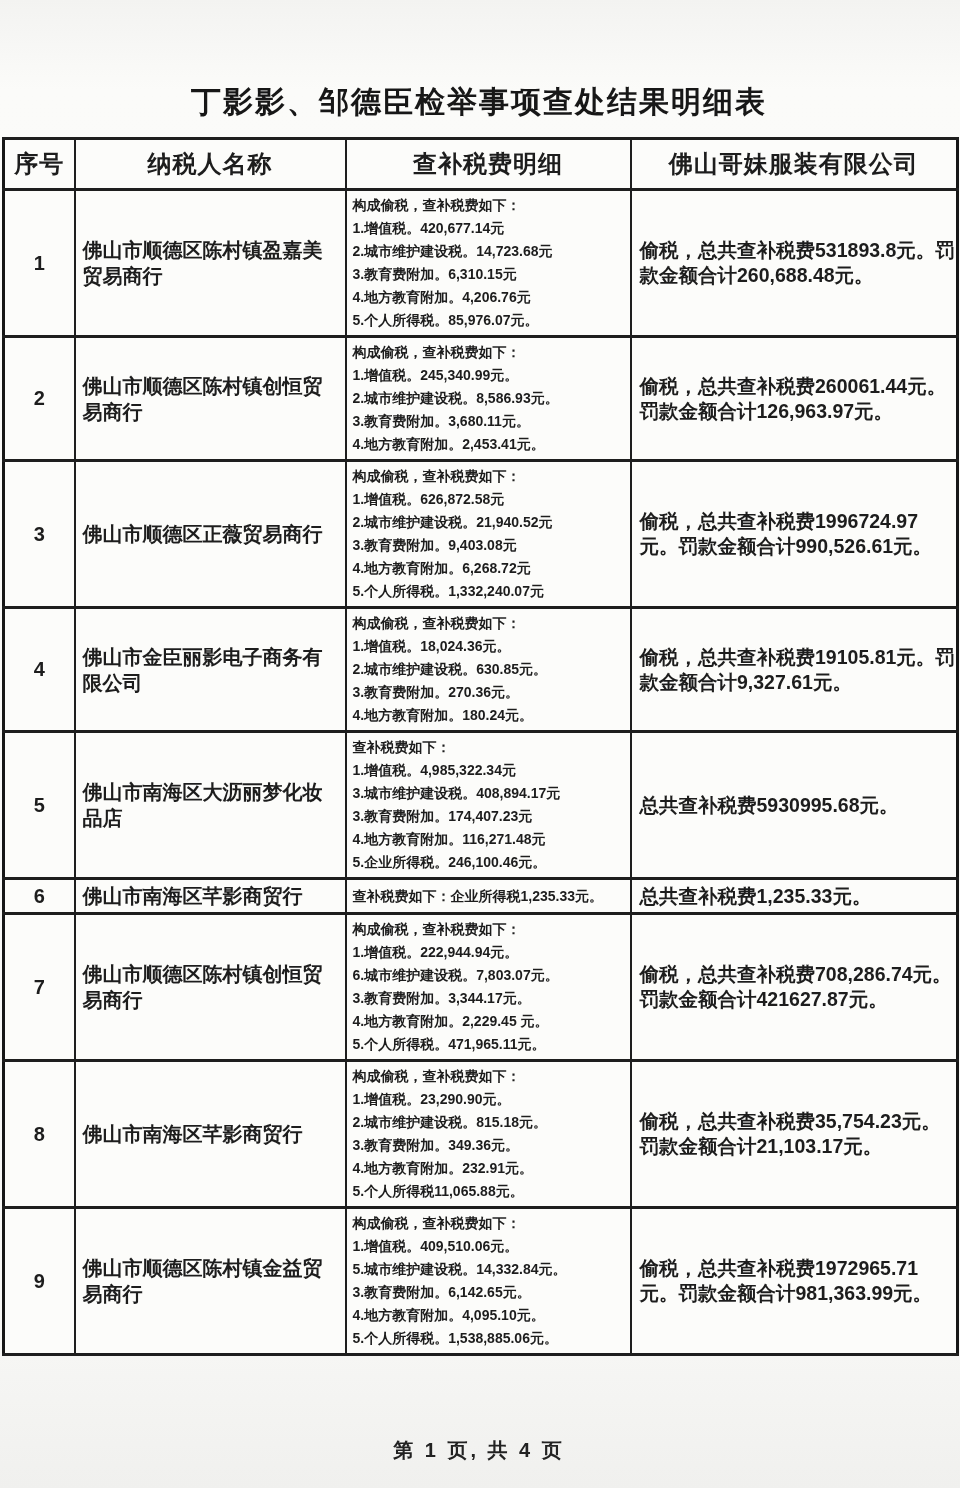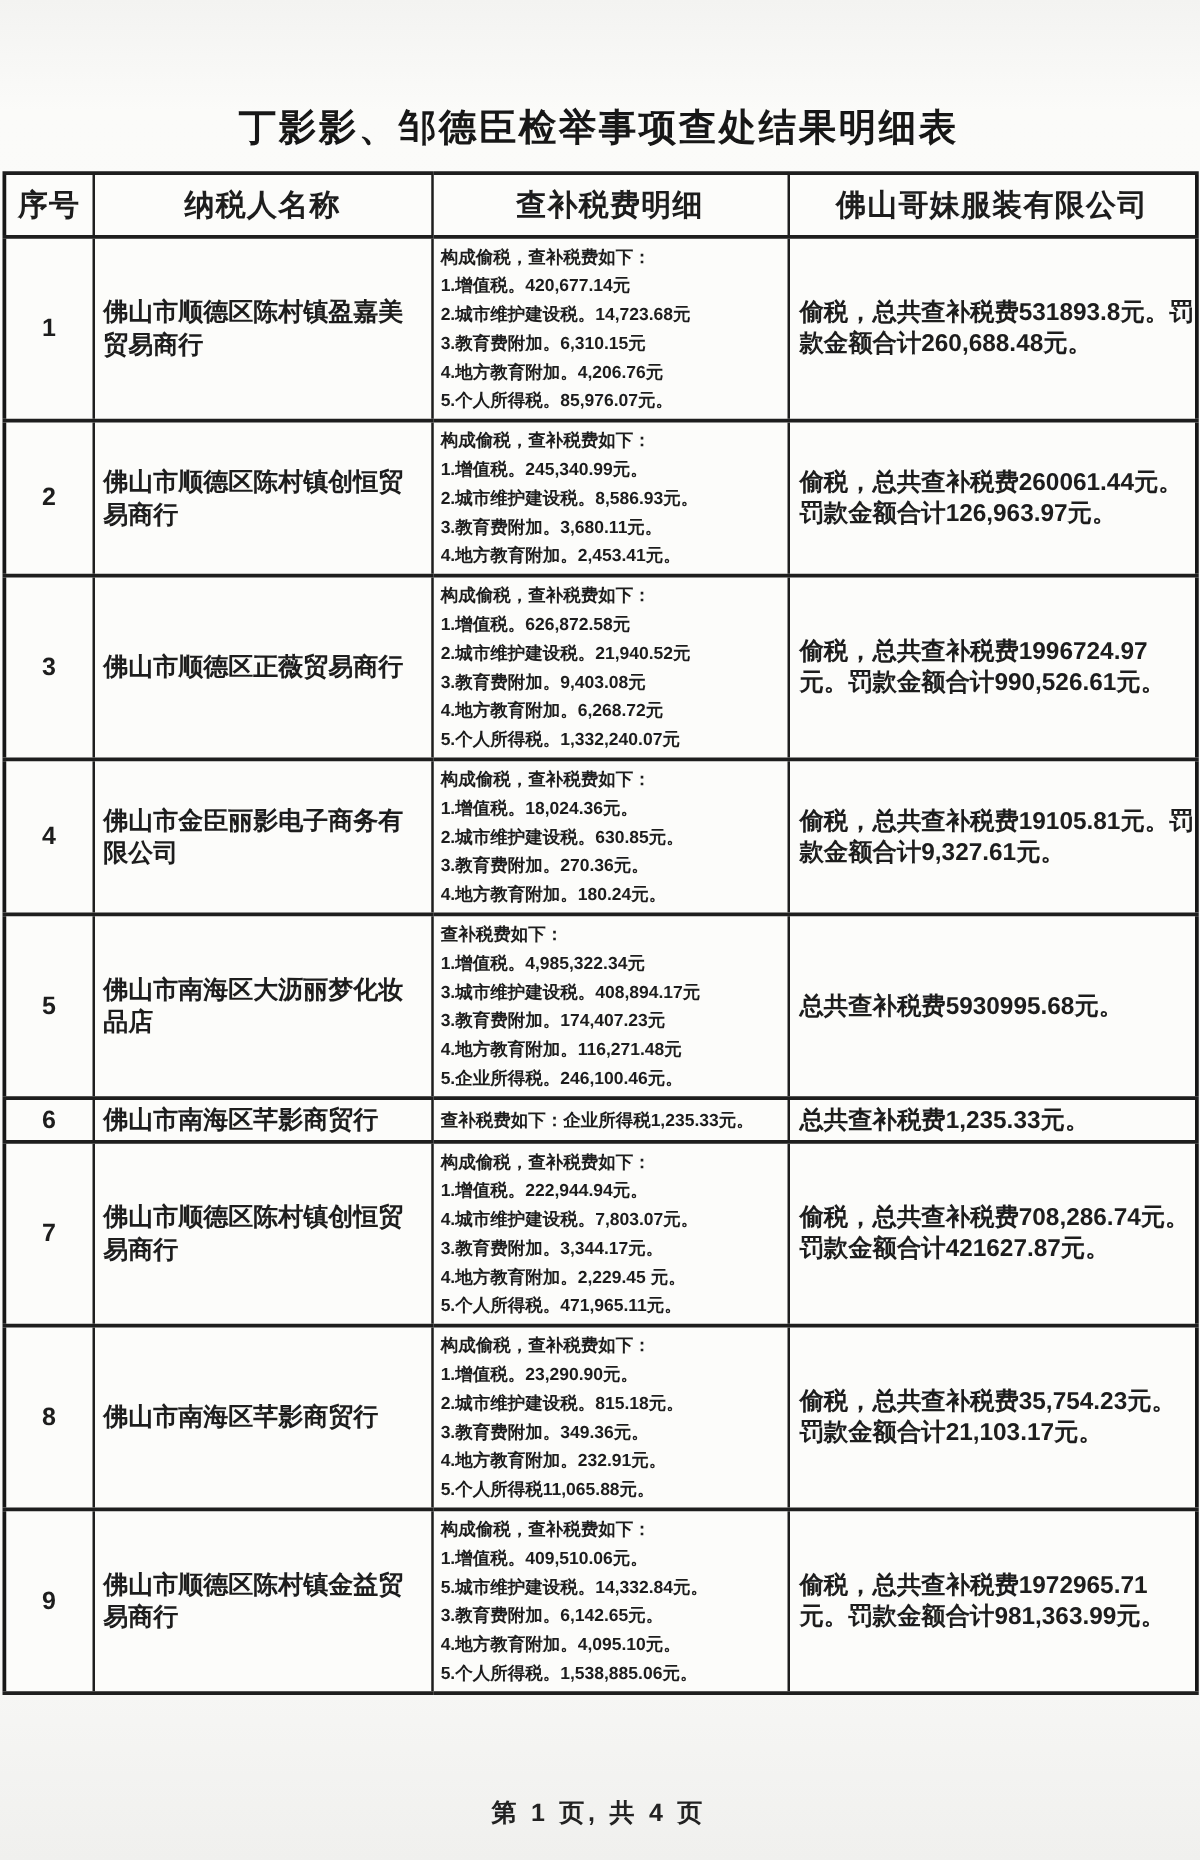--- a/index.html
+++ b/index.html
@@ -144,21 +144,21 @@
             <div class="dline">查补税费如下：企业所得税1,235.33元。</div>
           </td>
           <td class="cell-total">总共查补税费1,235.33元。</td>
         </tr>
         <tr>
           <td class="cell-no">7</td>
           <td class="cell-name">佛山市顺德区陈村镇创恒贸易商行</td>
           <td class="cell-detail">
             <div class="dline">构成偷税，查补税费如下：</div>
             <div class="dline">1.增值税。222,944.94元。</div>
-            <div class="dline">4.城市维护建设税。7,803.07元。</div>
+            <div class="dline">6.城市维护建设税。7,803.07元。</div>
             <div class="dline">3.教育费附加。3,344.17元。</div>
             <div class="dline">4.地方教育附加。2,229.45 元。</div>
             <div class="dline">5.个人所得税。471,965.11元。</div>
           </td>
           <td class="cell-total">偷税，总共查补税费708,286.74元。罚款金额合计421627.87元。</td>
         </tr>
         <tr>
           <td class="cell-no">8</td>
           <td class="cell-name">佛山市南海区芊影商贸行</td>
           <td class="cell-detail">

